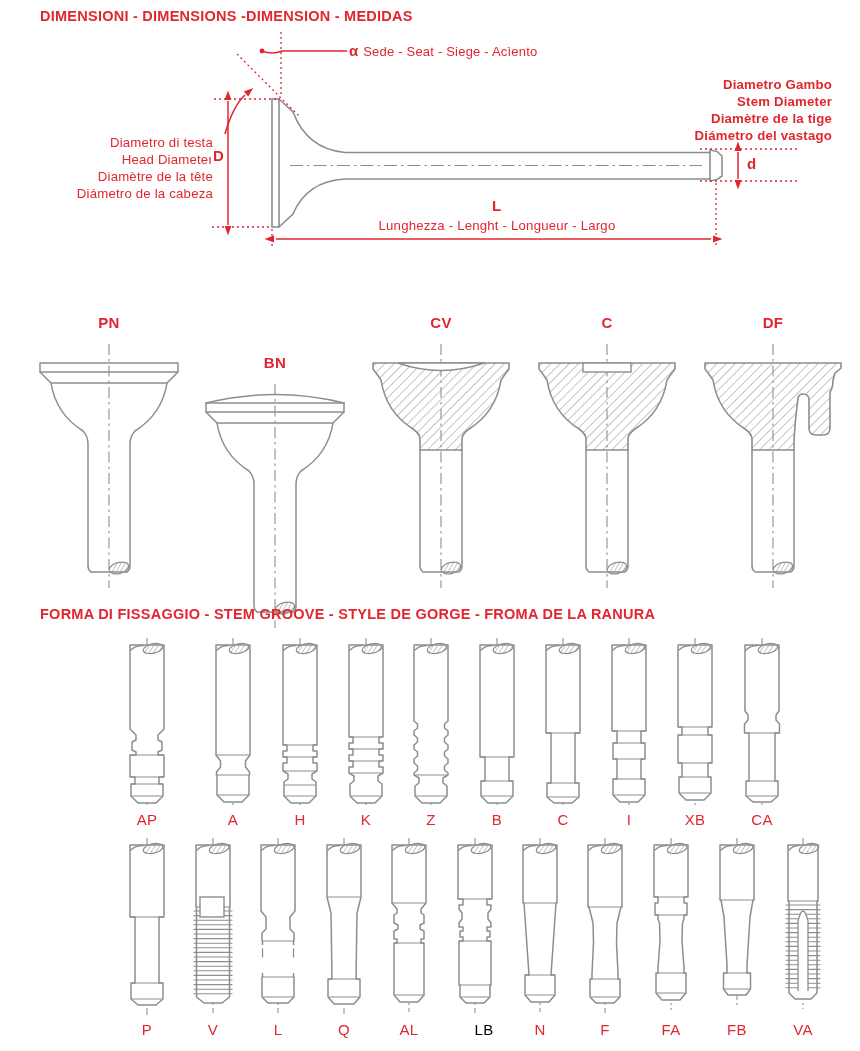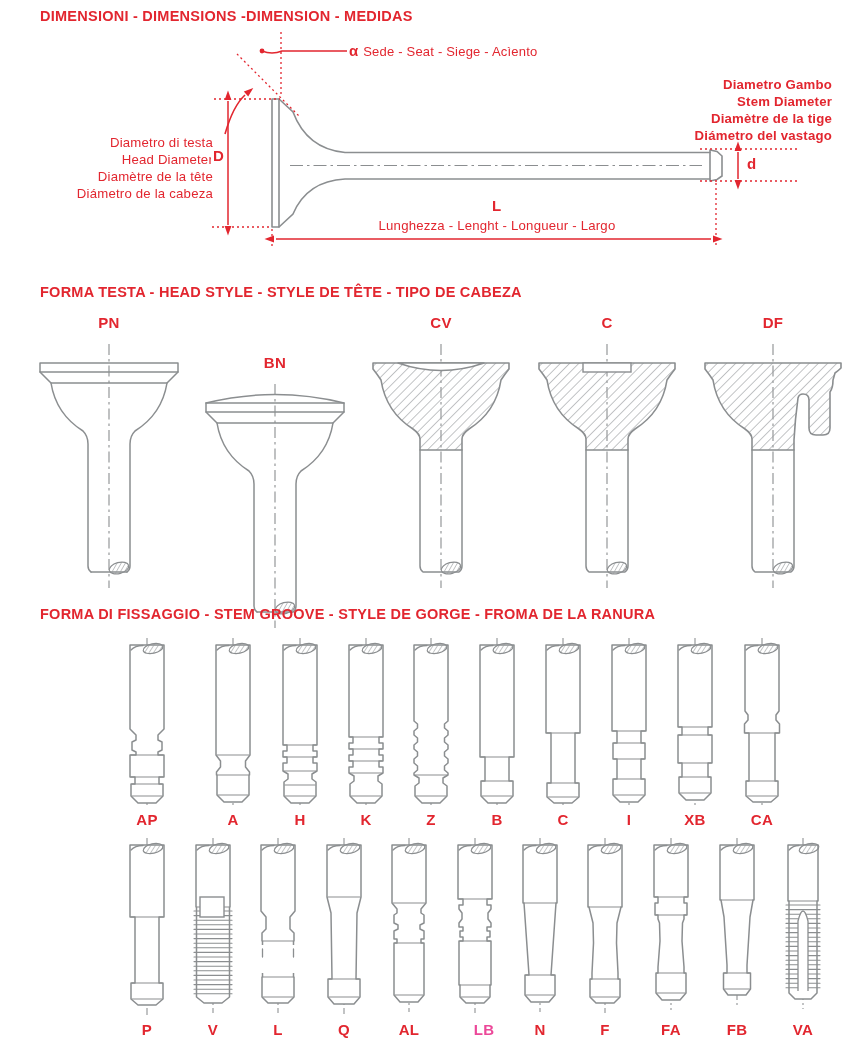--- a/index.html
+++ b/index.html
@@ -8,21 +8,21 @@
   .sec-title{position:absolute;font-weight:700;font-size:14.5px;letter-spacing:.25px;}
   .ann{position:absolute;font-size:13.2px;letter-spacing:.2px;line-height:17px;}
   .ann.right{text-align:right;}
   .dim-letter{position:absolute;font-weight:700;font-size:15px;background:#fff;padding:0 2px;}
   .alpha-row{position:absolute;white-space:nowrap;}
   .alpha-sym{font-weight:700;font-size:15px;margin-right:5px;}
   .alpha-txt{font-size:13px;letter-spacing:.2px;}
   .center-txt{position:absolute;text-align:center;font-size:13.2px;letter-spacing:.2px;}
   .head-col,.stem-col{position:absolute;display:flex;flex-direction:column;align-items:center;}
   .head-label{height:22px;font-weight:700;font-size:15px;letter-spacing:.3px;}
-  .stem-label{height:20px;font-weight:700;font-size:15px;letter-spacing:.3px;margin-top:3px;}
+  .stem-label{height:20px;font-weight:400;font-size:15px;letter-spacing:.3px;margin-top:3px;}
   svg{display:block;}
 </style>
 </head>
 <body>
 
 <div class="page">
 
   <div class="sec-title" style="left: 40px; top: 8px; color: rgb(226, 38, 47);">DIMENSIONI - DIMENSIONS -DIMENSION - MEDIDAS</div>
 
   <svg id="dim-svg" width="860" height="262" style="position:absolute;left:0;top:0;">
@@ -70,21 +70,20 @@
     <div>Diametro Gambo</div>
     <div>Stem Diameter</div>
     <div>Diamètre de la tige</div>
     <div>Diámetro del vastago</div>
   </div>
   <div class="dim-letter" style="left: 745px; top: 155px; color: rgb(226, 38, 47);">d</div>
 
   <div class="dim-letter" style="left: 490px; top: 197px; color: rgb(226, 38, 47);">L</div>
   <div class="center-txt" style="left: 297px; top: 218px; width: 400px; color: rgb(226, 38, 47);">Lunghezza - Lenght - Longueur - Largo</div>
 
-  <div class="sec-title" style="left: 40px; top: 284px; color: rgb(226, 38, 47);">FORMA TESTA - HEAD STYLE - STYLE DE TÊTE - TIPO DE CABEZA</div>
   <div id="heads">
       <div class="head-col" style="left: 34px; top: 314px; width: 150px;">
         <div class="head-label" style="color: rgb(226, 38, 47);">PN</div>
         <svg width="150" height="258">
           <defs>
             <pattern id="h1" width="6.5" height="6.5" patternUnits="userSpaceOnUse" patternTransform="rotate(45)">
               <line x1="0" y1="0" x2="0" y2="6.5" stroke="#9a9da0" stroke-width="1.2"></line>
             </pattern>
           </defs>
           <defs>
@@ -483,21 +482,21 @@
           </defs>
           <path d="M32,0 V175" stroke="#8b8e90" stroke-width="1.05" fill="none" stroke-dasharray="9 3 2 3"></path>
           <path d="M15,7 L15,7 L15,61 L20,61 L20,67 L16,67 L16,71 L19,75 L19,81 L16,85 L16,89 L20,89 L20,93 L17,93 L17,99 L20,99 L20,103 L16,103 L16,147 L17,147 L17,159 L23,165 L41,165 L47,159 L47,147 L48,147 L48,103 L44,103 L44,99 L47,99 L47,93 L44,93 L44,89 L48,89 L48,85 L45,81 L45,75 L48,71 L48,67 L44,67 L44,61 L49,61 L49,7 Z" fill="#fff" stroke="#8b8e90" stroke-width="1.5" stroke-linejoin="round"></path>
           <path d="M16,61 H48" fill="none" stroke="#8b8e90" stroke-width="1.2" stroke-linecap="round"></path>
           <path d="M17,103 H47" fill="none" stroke="#8b8e90" stroke-width="1.2" stroke-linecap="round"></path>
           <path d="M17,147 H47" fill="none" stroke="#8b8e90" stroke-width="1.2" stroke-linecap="round"></path>
           <path d="M18,159 H46" fill="none" stroke="#8b8e90" stroke-width="1.2" stroke-linecap="round"></path>
           <path d="M16,12 Q20,7.5 28,7.5" fill="none" stroke="#8b8e90" stroke-width="1.3" stroke-linecap="round"></path>
           <ellipse cx="38" cy="10.5" rx="10" ry="4.8" fill="url(#h26)" stroke="#8b8e90" stroke-width="1.2" transform="rotate(-12 38 10.5)"></ellipse>
         </svg>
-        <div class="stem-label" style="color: #ec4899; padding-left: 18px;">LB</div>
+        <div class="stem-label" style="color: #000000; padding-left: 18px;">LB</div>
       </div>
       <div class="stem-col" style="left: 508px; top: 838px; width: 64px;">
         <svg width="64" height="180">
           <defs>
             <pattern id="h27" width="3.8" height="3.8" patternUnits="userSpaceOnUse" patternTransform="rotate(45)">
               <line x1="0" y1="0" x2="0" y2="3.8" stroke="#9a9da0" stroke-width="1.2"></line>
             </pattern>
           </defs>
           <path d="M32,0 V174" stroke="#8b8e90" stroke-width="1.05" fill="none" stroke-dasharray="9 3 2 3"></path>
           <path d="M15,7 L15,7 L15,65 L16,65 L21,137 L17,137 L17,157 L23,164 L41,164 L47,157 L47,137 L43,137 L48,65 L49,65 L49,7 Z" fill="#fff" stroke="#8b8e90" stroke-width="1.5" stroke-linejoin="round"></path>

